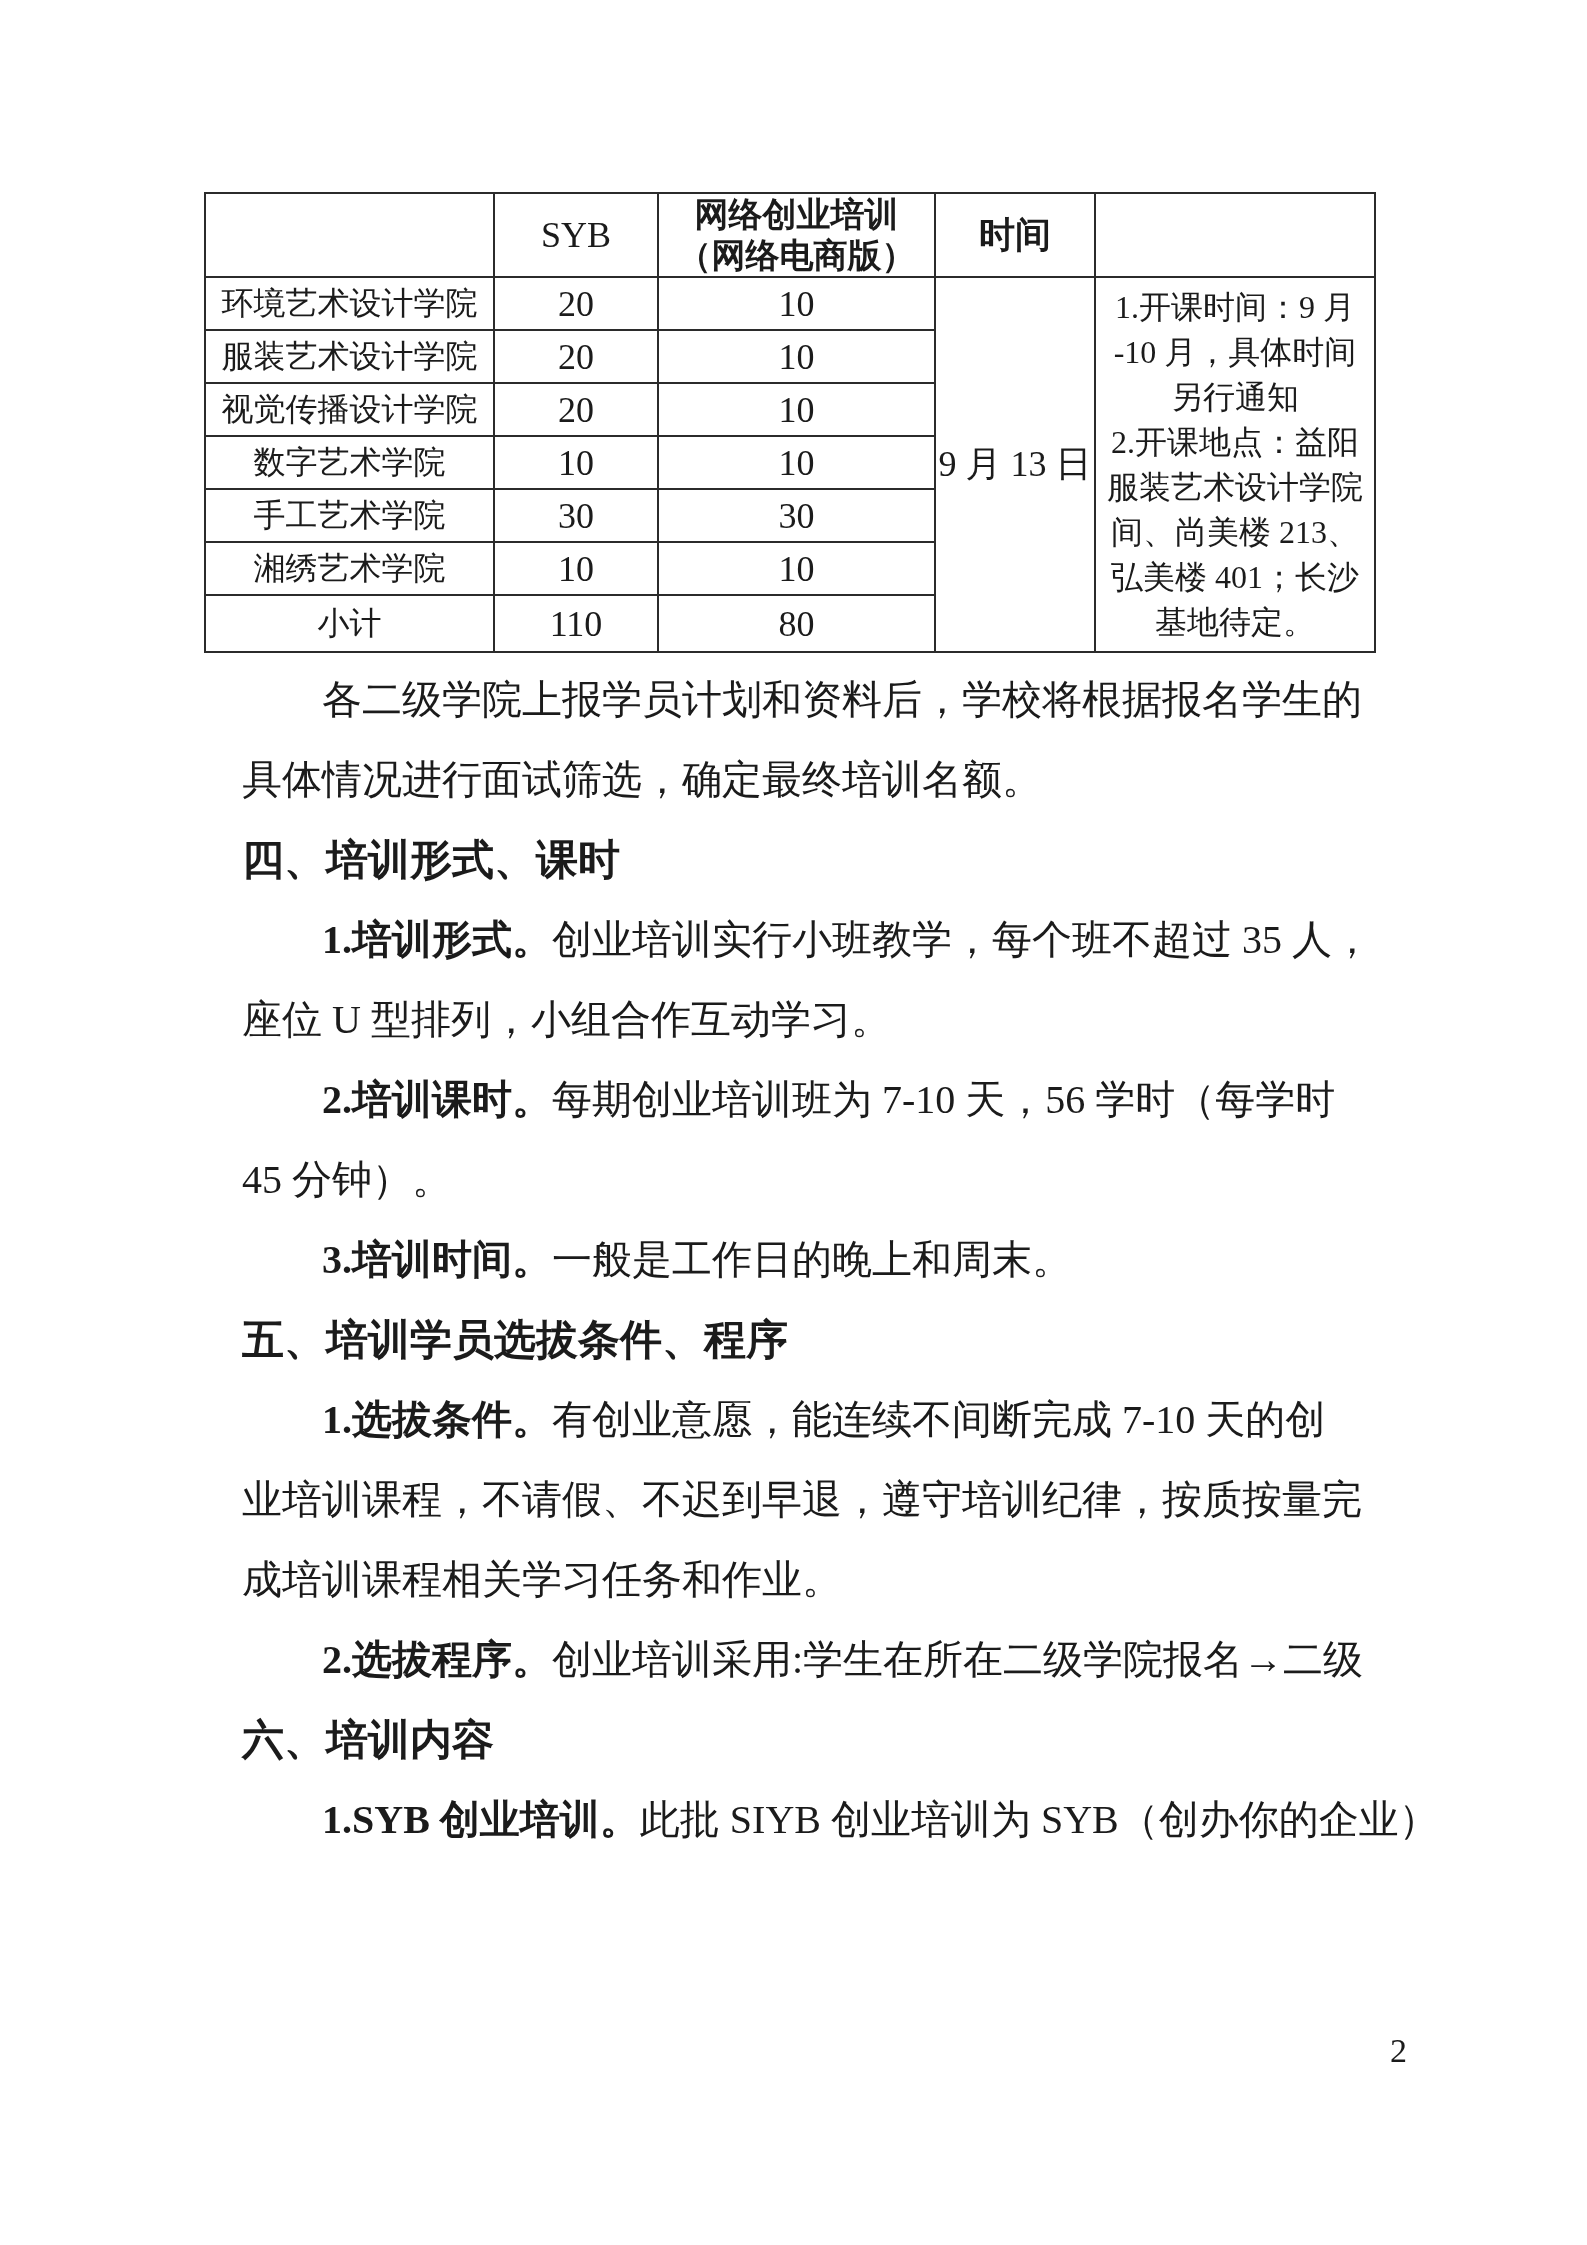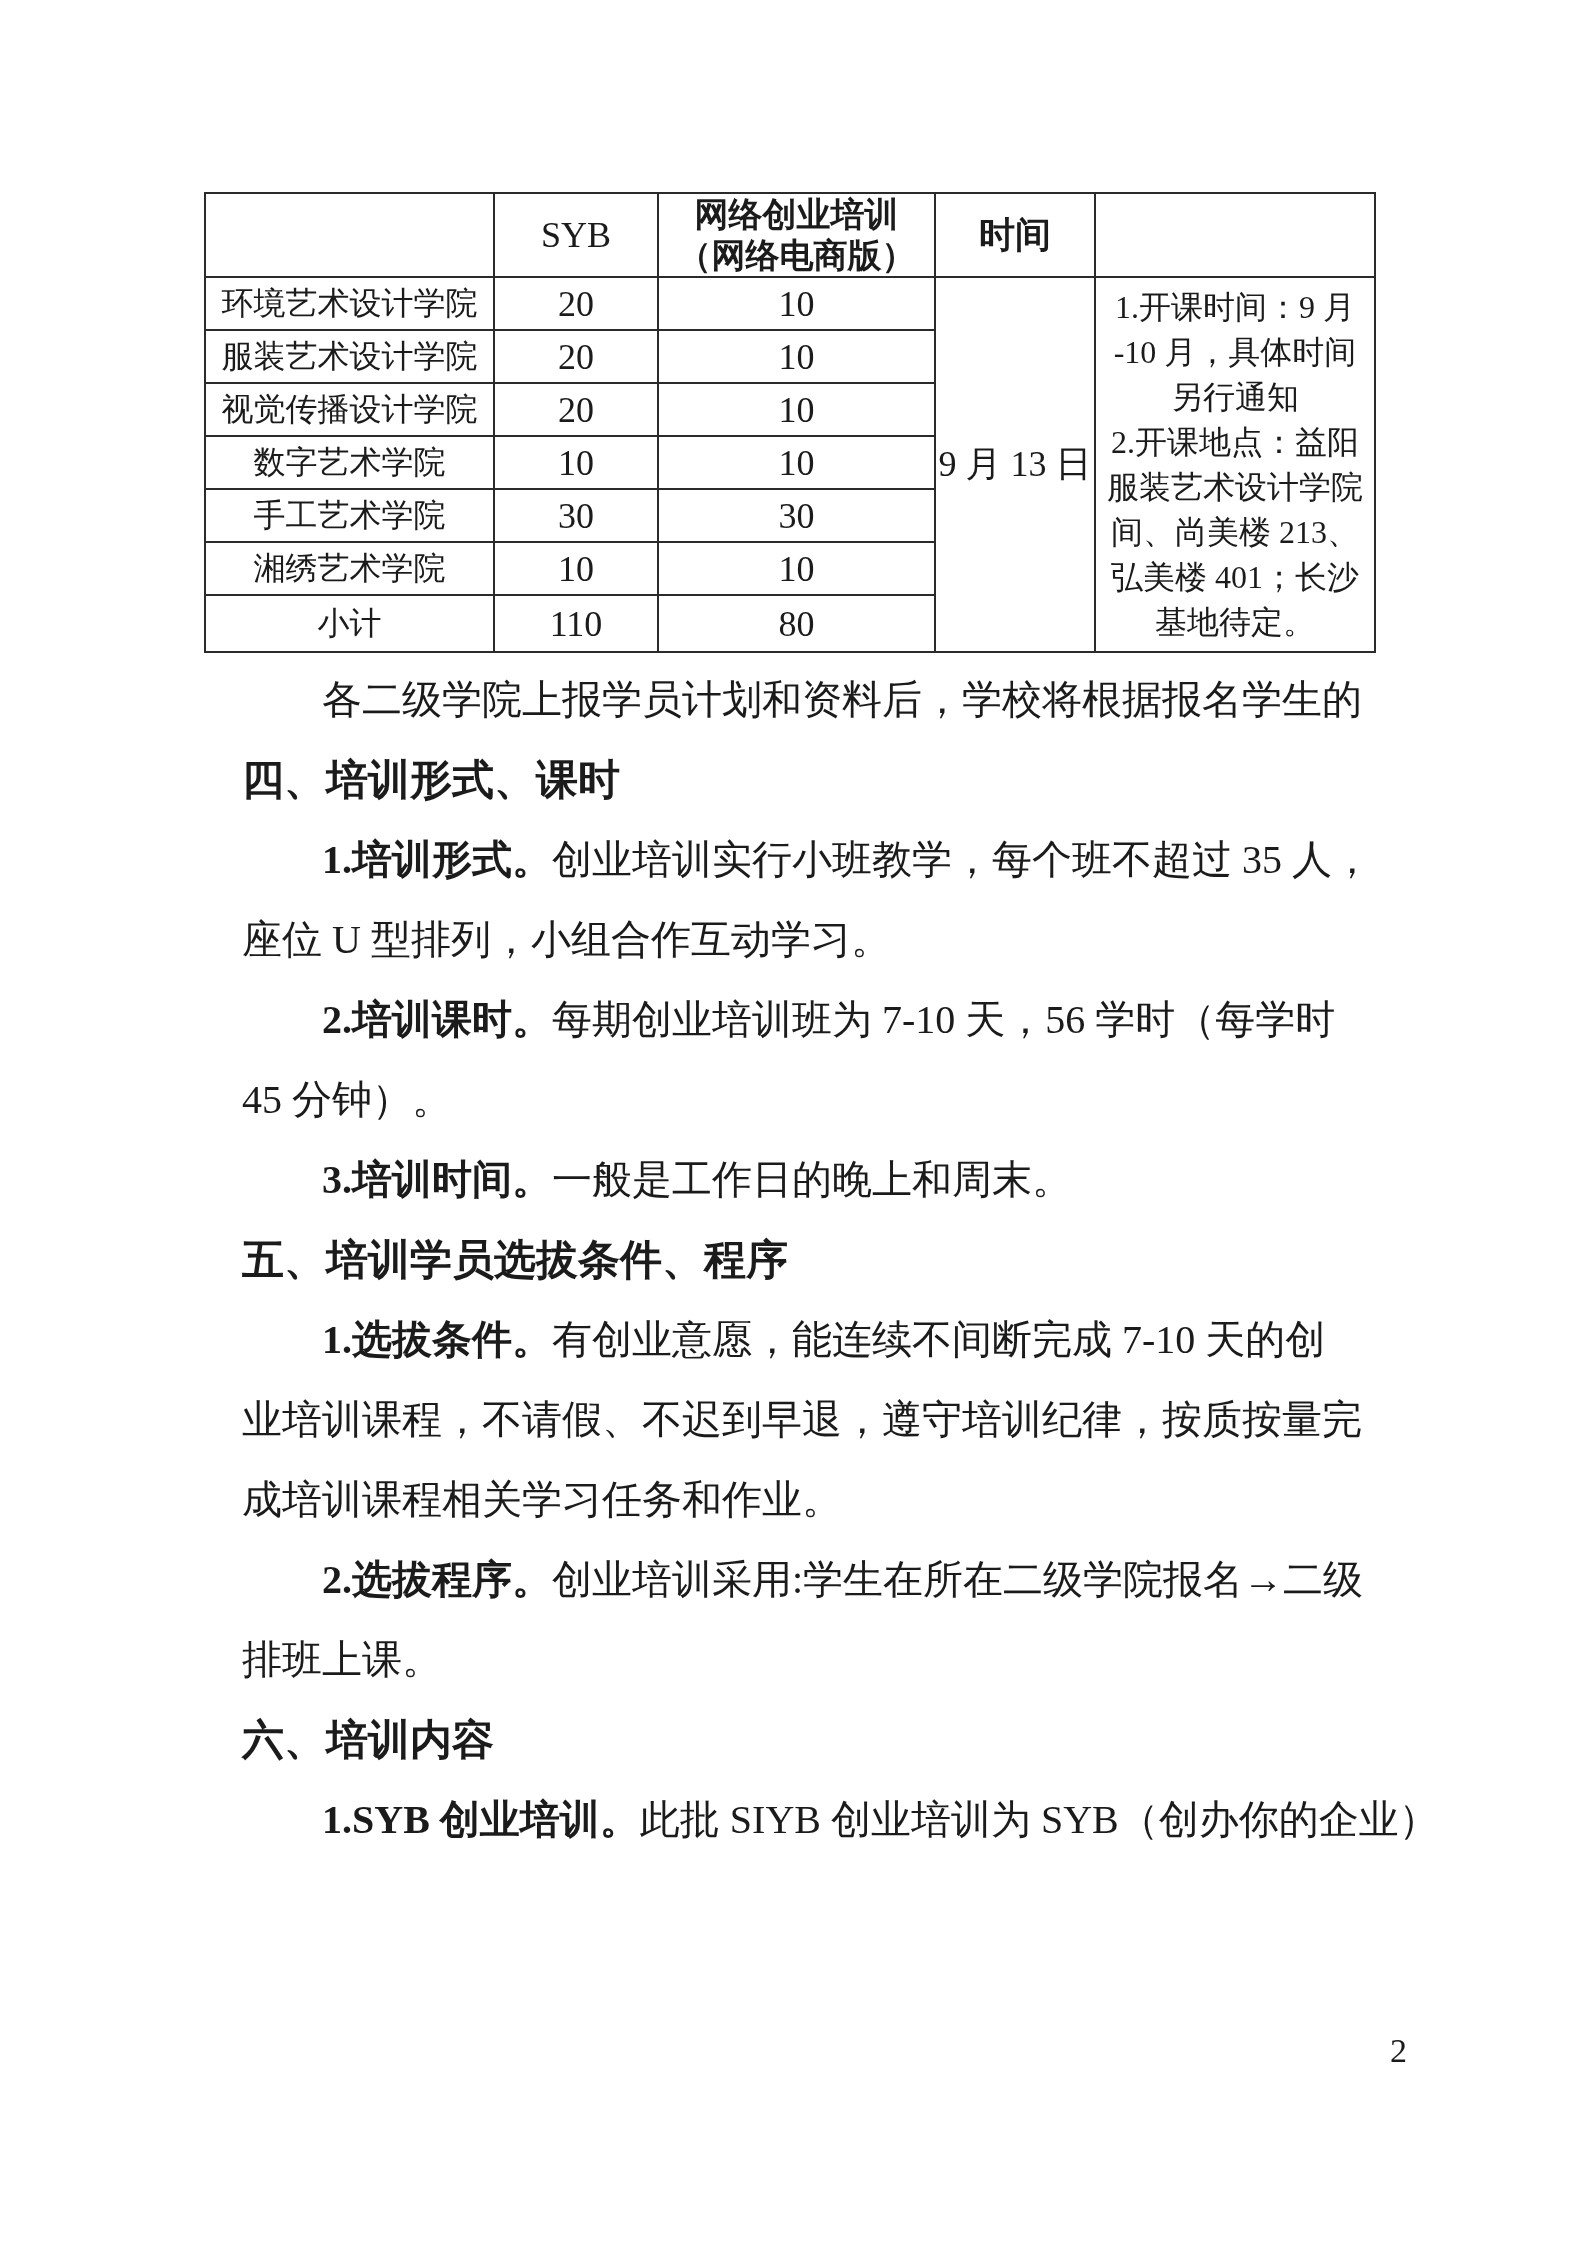--- a/index.html
+++ b/index.html
@@ -127,31 +127,31 @@
         <tr>
           <td class="c-college">小计</td>
           <td class="c-syb">110</td>
           <td class="c-net">80</td>
         </tr>
       </tbody>
   </table>
 
   <div class="body-text">
       <div class="line indent"><span>各二级学院上报学员计划和资料后，学校将根据报名学生的</span></div>
+      <div class="line"><span>具体情况进行面试筛选，确定最终培训名额。</span></div>
       <div class="line heading"><span>四、培训形式、课时</span></div>
       <div class="line indent"><b>1.培训形式。</b><span>创业培训实行小班教学，每个班不超过 35 人，</span></div>
       <div class="line"><span>座位 U 型排列，小组合作互动学习。</span></div>
       <div class="line indent"><b>2.培训课时。</b><span>每期创业培训班为 7-10 天，56 学时（每学时</span></div>
       <div class="line"><span>45 分钟）。</span></div>
       <div class="line indent"><b>3.培训时间。</b><span>一般是工作日的晚上和周末。</span></div>
       <div class="line heading"><span>五、培训学员选拔条件、程序</span></div>
       <div class="line indent"><b>1.选拔条件。</b><span>有创业意愿，能连续不间断完成 7-10 天的创</span></div>
       <div class="line"><span>业培训课程，不请假、不迟到早退，遵守培训纪律，按质按量完</span></div>
       <div class="line"><span>成培训课程相关学习任务和作业。</span></div>
       <div class="line indent"><b>2.选拔程序。</b><span>创业培训采用:学生在所在二级学院报名→二级</span></div>
-      <div class="line"><span>排班上课。</span></div>
       <div class="line heading"><span>六、培训内容</span></div>
       <div class="line indent"><b>1.SYB 创业培训。</b><span>此批 SIYB 创业培训为 SYB（创办你的企业）</span></div>
     </div>
 
   <div class="page-number">2</div>
 
 </div>
 
 </body></html>

